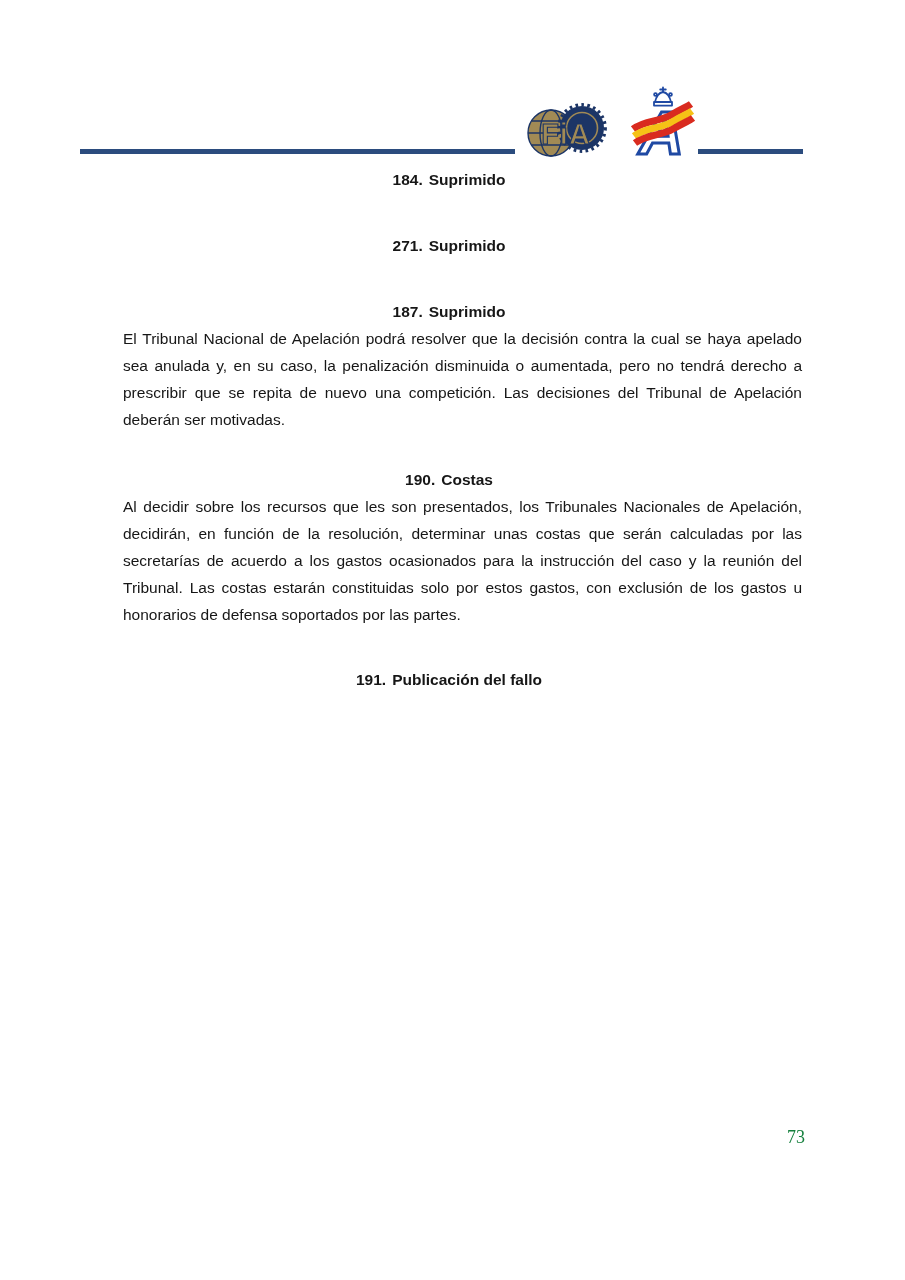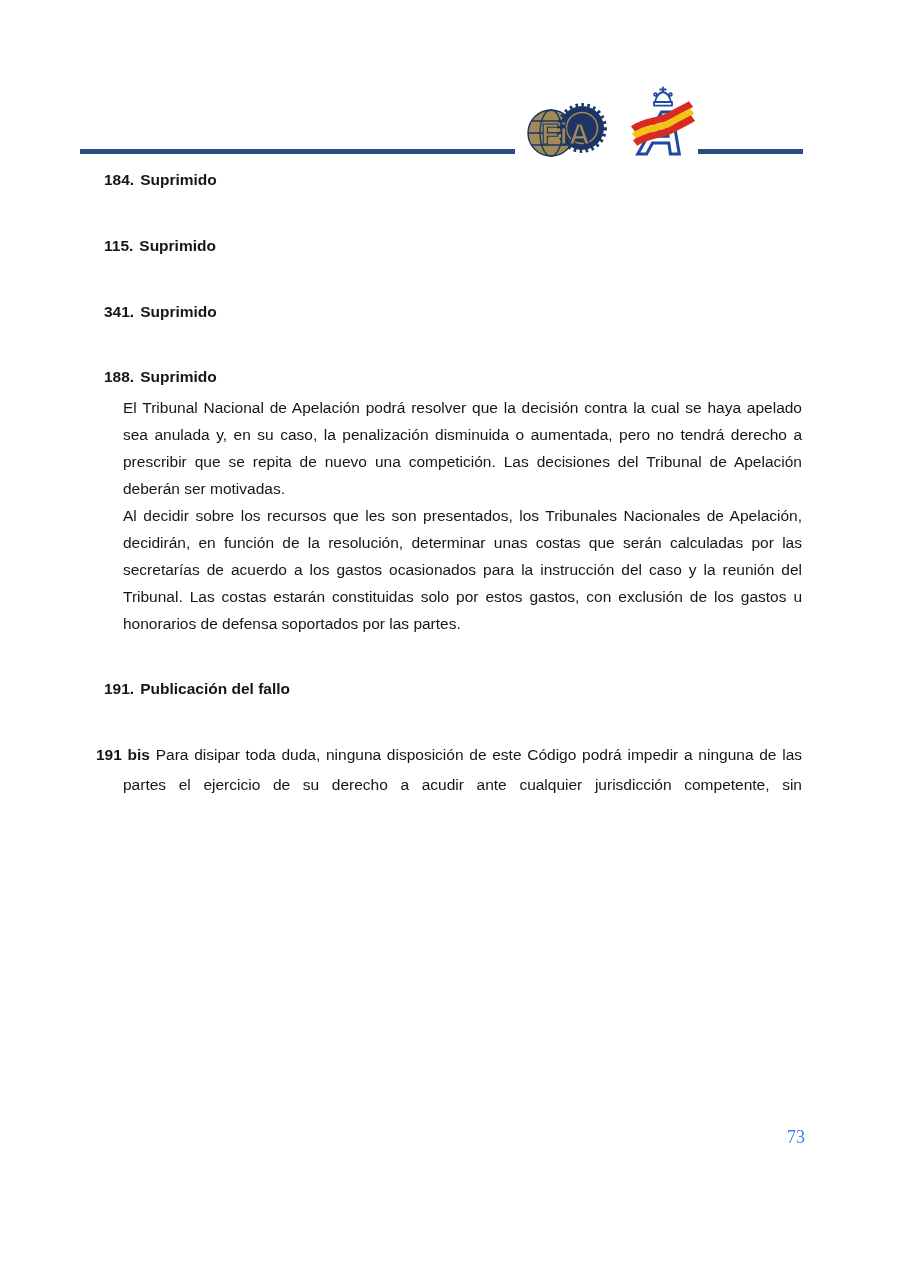--- a/index.html
+++ b/index.html
@@ -18,21 +18,21 @@
   .rule-right { left:698px; top:149px; width:105px; }
   .fia-logo   { position:absolute; left:527px; top:100px; }
   .rfeda-logo { position:absolute; left:625px; top:84px; }
 
   
   .content {
     position:absolute; left:96px; top:165px; width:706px;
     display:flow-root;
     font-size:15.5px;
   }
-  .heading { font-weight:bold; line-height:18px; margin:8px; }
+  .heading { font-weight:bold; line-height:18px; margin:2px;text-align:center; }
   .heading .num { margin-right:6px; }
   .para {
     margin:4px 0 0 27px;
     width:679px;
     line-height:27px;
     text-align:justify;
     margin-top:4px;
   }
   .mt-first { margin-top:6px; }
   .mt-item  { margin-top:48px; }
@@ -46,21 +46,21 @@
     text-indent:-27px;
     width:679px;
     line-height:30px;
     text-align:justify;
     text-align-last:justify;
   }
   .bis .bis-num { font-weight:bold; }
   .pagenum {
     position:absolute; top:1127px; right:100px;
     font-family:"Liberation Serif","DejaVu Serif",serif;
-    font-size:18px; color:#3b82f6;
+    font-size:18px; color:#15803d;
   }
 </style>
 </head>
 <body>
 
 <div class="page">
 
   <div class="rule rule-left"></div>
   <div class="rule rule-right"></div>
 
@@ -93,32 +93,31 @@
       <path d="M8 45 C 20 36 34 38 46 31 S 62 23 66 20" stroke="#d92b1f" stroke-width="7"></path>
       <path d="M9 52 C 21 43 35 45 47 38 S 63 30 67 27" stroke="#f6c216" stroke-width="7"></path>
       <path d="M10 59 C 22 50 36 52 48 45 S 64 37 68 34" stroke="#d92b1f" stroke-width="7"></path>
     </g>
   </svg>
 
   <div class="content">
 
     <div class="heading mt-first"><span class="num">184.</span><span>Suprimido</span></div>
 
-    <div class="heading mt-item"><span class="num">115.</span><span>Suprimido</span></div>
+    <div class="heading mt-item"><span class="num">271.</span><span>Suprimido</span></div>
 
 
-    <div class="heading mt-item"><span class="num">341.</span><span>Suprimido</span></div>
+    <div class="heading mt-item"><span class="num">187.</span><span>Suprimido</span></div>
 
-    <div class="heading mt-item-sm"><span class="num">188.</span><span>Suprimido</span></div>
 
     <p class="para">El Tribunal Nacional de Apelación podrá resolver que la decisión contra la cual se haya apelado sea anulada y, en su caso, la penalización disminuida o aumentada, pero no tendrá derecho a prescribir que se repita de nuevo una competición. Las decisiones del Tribunal de Apelación deberán ser motivadas.</p>
 
+    <div class="heading mt-190"><span class="num">190.</span><span>Costas</span></div>
     <p class="para">Al decidir sobre los recursos que les son presentados, los Tribunales Nacionales de Apelación, decidirán, en función de la resolución, determinar unas costas que serán calculadas por las secretarías de acuerdo a los gastos ocasionados para la instrucción del caso y la reunión del Tribunal. Las costas estarán constituidas solo por estos gastos, con exclusión de los gastos u honorarios de defensa soportados por las partes.</p>
 
     <div class="heading mt-191"><span class="num">191.</span><span>Publicación del fallo</span></div>
 
-    <div class="bis"><span class="bis-num">191 bis</span> <span>Para disipar toda duda, ninguna disposición de este Código podrá impedir a ninguna de las partes el ejercicio de su derecho a acudir ante cualquier jurisdicción competente, sin</span></div>
 
   </div>
 
   <div class="pagenum">73</div>
 
 </div>
 
 </body></html>

